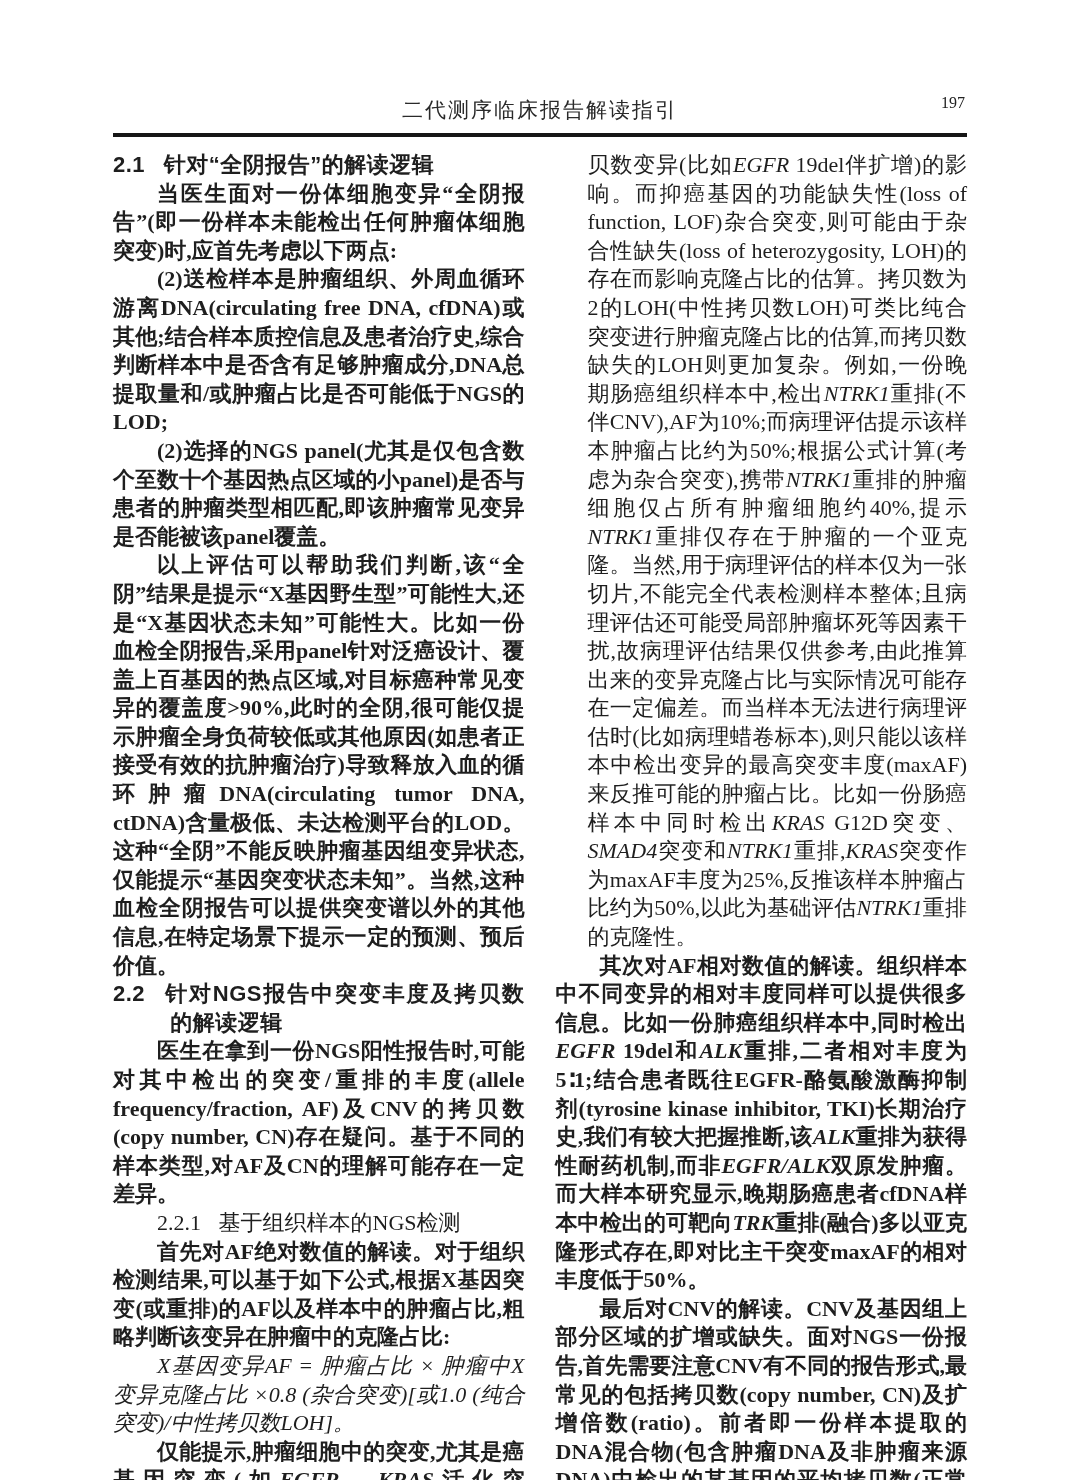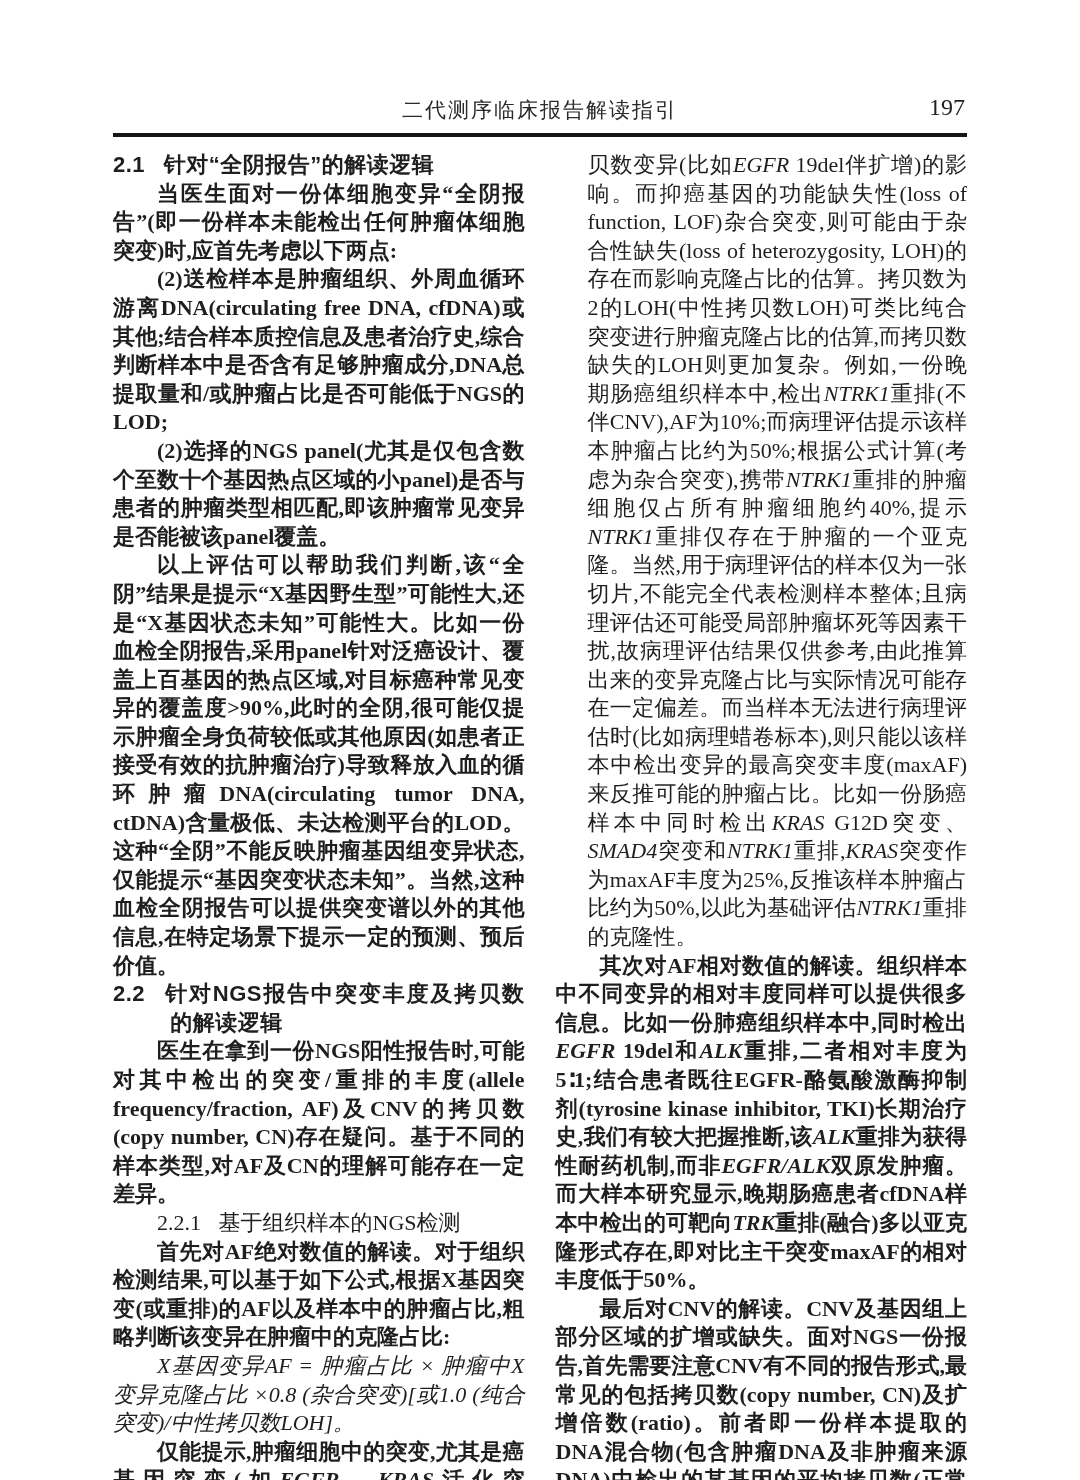--- a/index.html
+++ b/index.html
@@ -17,21 +17,21 @@
   }
   .page{position:relative;width:876px;height:1480px;background:var(--paper);}
   .content{position:absolute;left:113px;top:94px;width:854px;}
   .header{position:relative;height:34px;}
   .header .title{
     position:absolute;left:0;right:0;top:2px;
     text-align:center;font-size:21px;letter-spacing:2px;color:#2a2a2a;
   }
   .header .pagenum{
     position:absolute;right:2px;top:0;
-    font-size:24px;color:#222;
+    font-size:16px;color:#222;
   }
   .rule{height:4px;background:var(--rule);margin-top:5px;}
   .cols{display:flex;gap:31px;margin-top:14px;}
   .col{
     width:412px;
     font-size:22px;line-height:28.6px;
     text-align:justify;
     color:var(--ink);
   }
   .blk{margin:0;}

